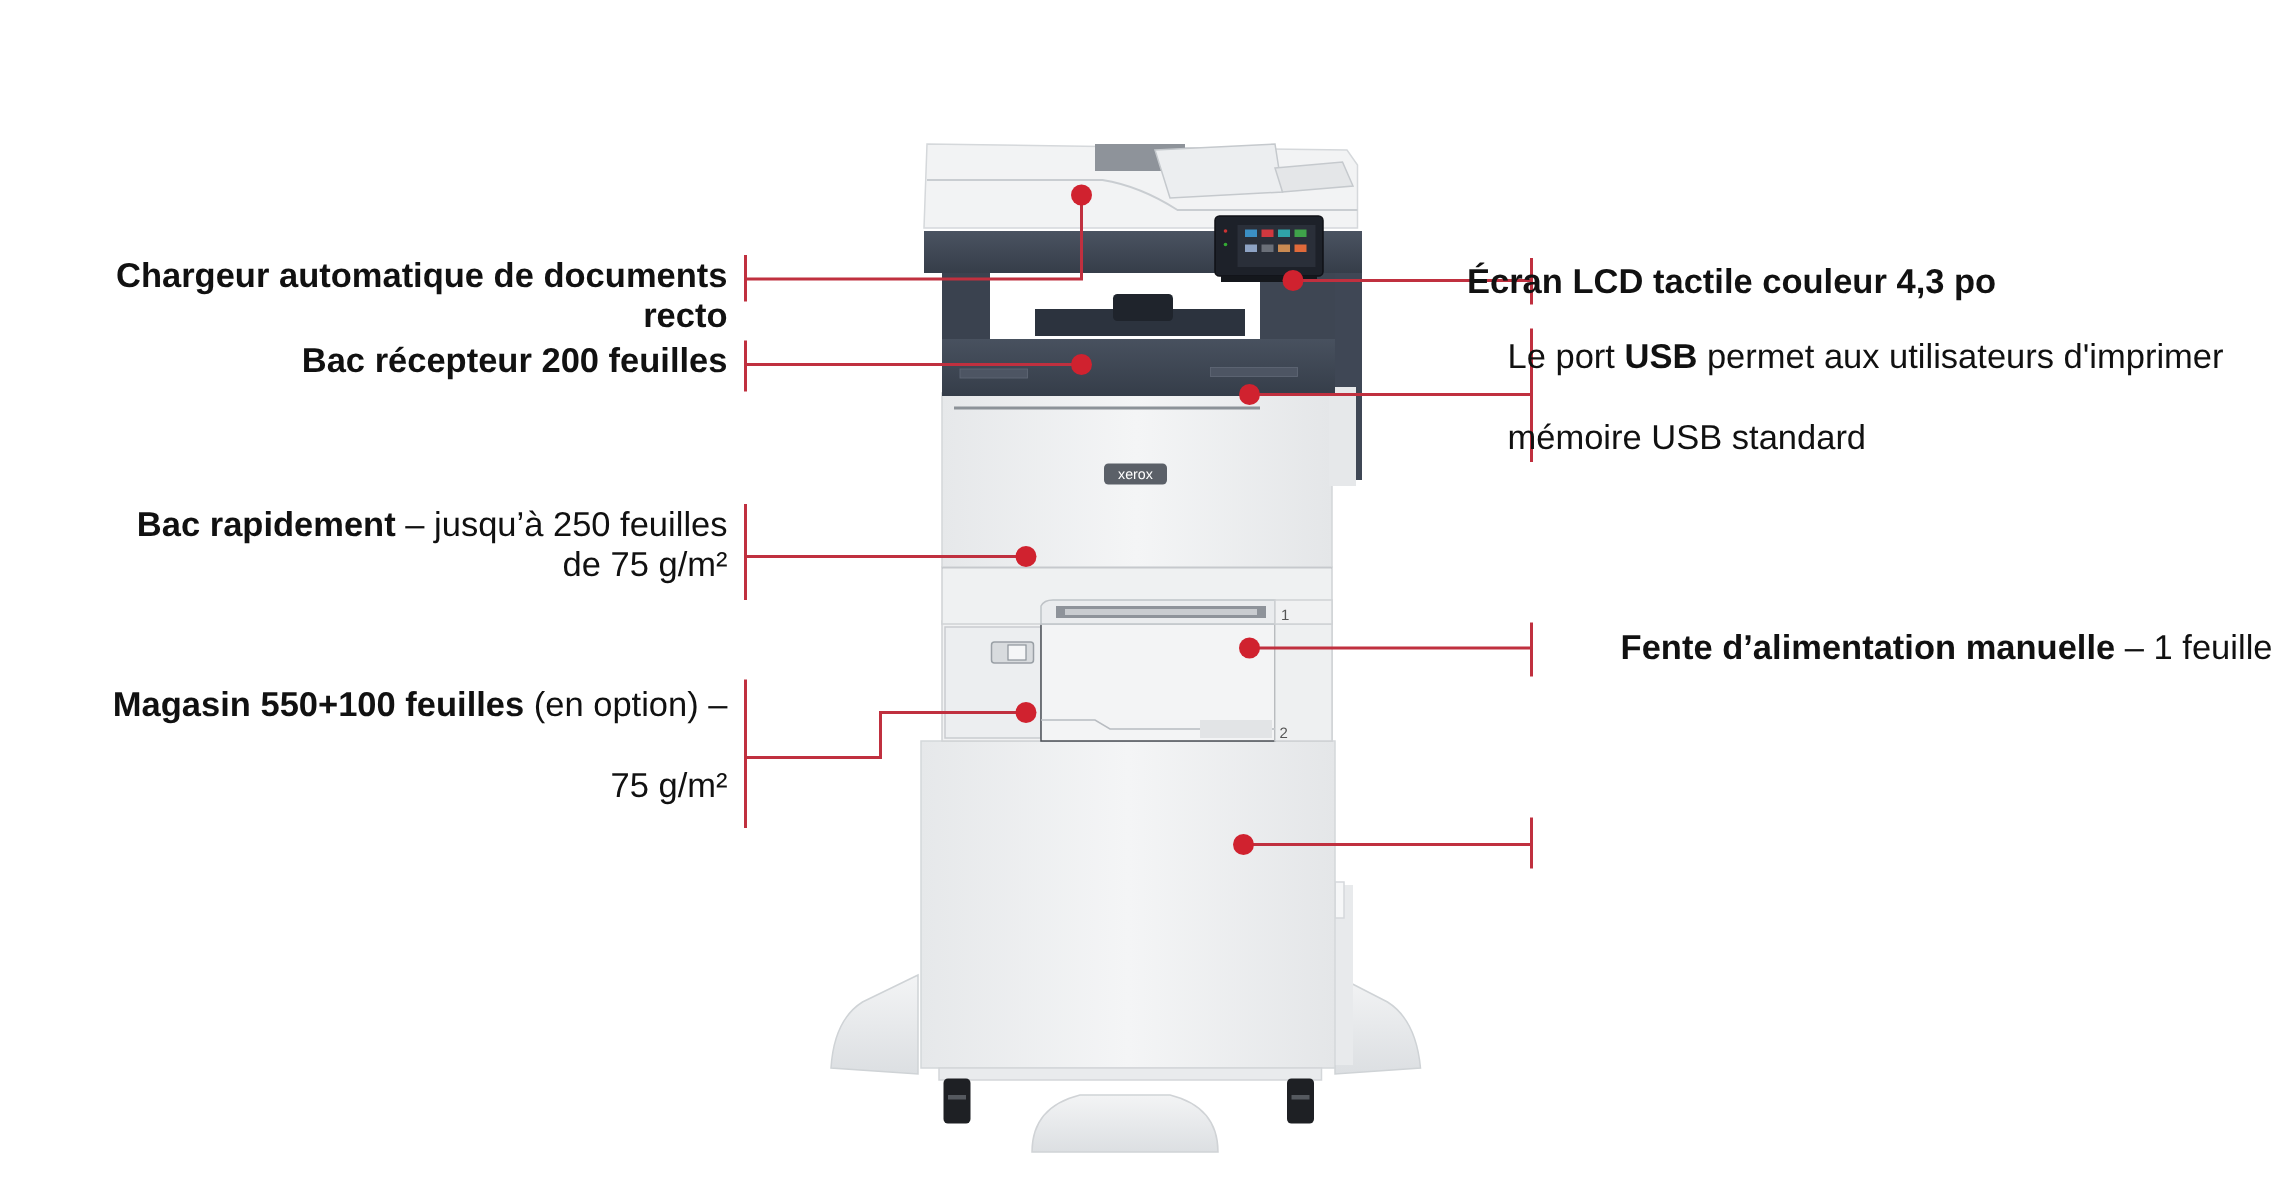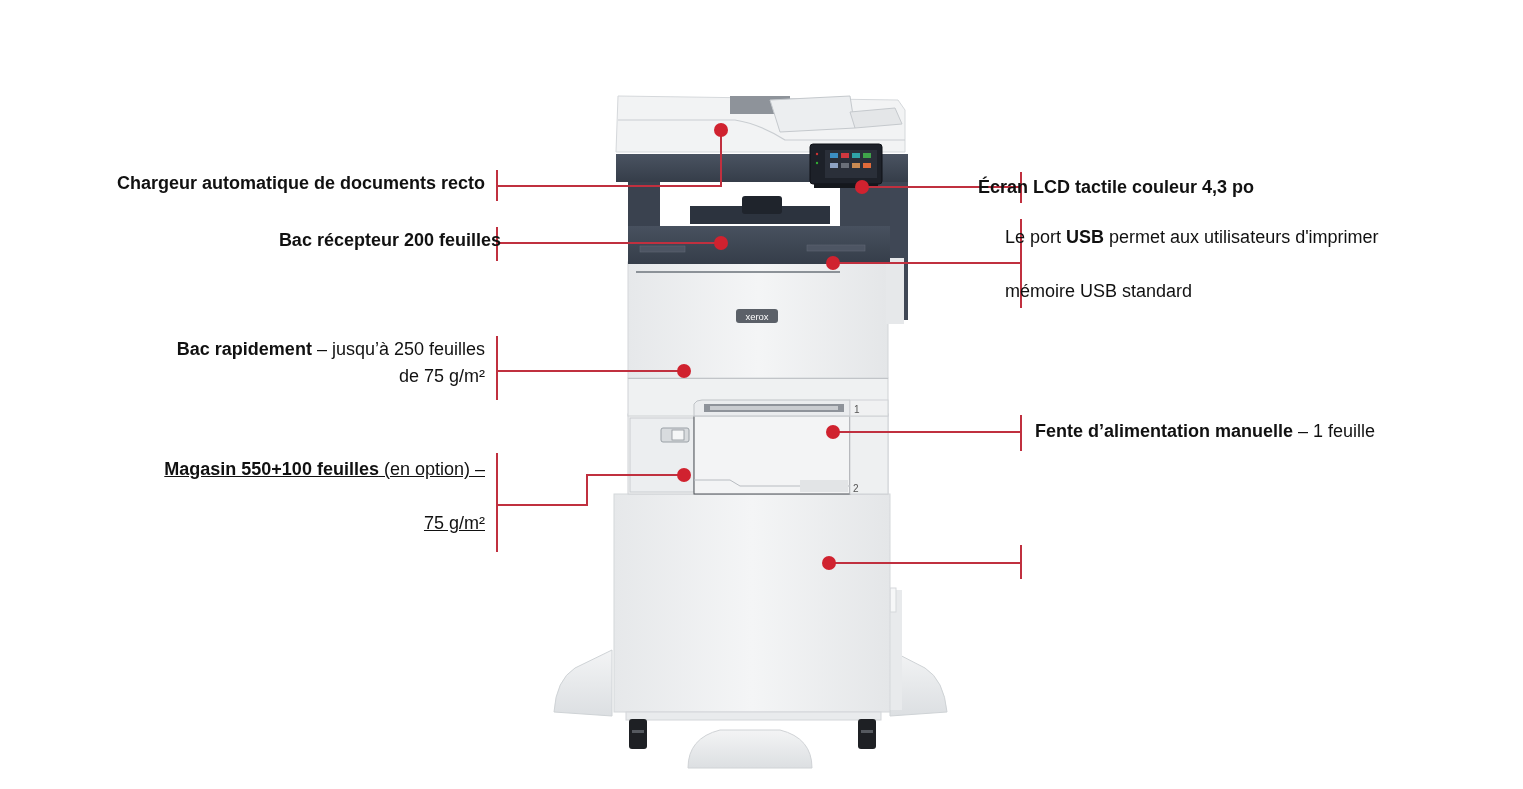--- a/index.html
+++ b/index.html
@@ -1,20 +1,20 @@
 <!DOCTYPE html>
 <html><head>
 <meta charset="utf-8">
 <style>
   html, body { margin: 0; padding: 0; background: #ffffff; }
   body { width: 1523px; height: 789px; position: relative; overflow: hidden;
          font-family: "Liberation Sans", sans-serif; color: #000; }
   .canvas { position: absolute; left: 0; top: 0; width: 1523px; height: 789px; }
   svg.art { position: absolute; left: 0; top: 0; }
-  .label { position: absolute; font-size: 18px; line-height: 27px; color: #111; }
+  .label { position: absolute; font-size: 23px; line-height: 27px; color: #111; }
   .label.left { text-align: right; }
   .label.right { text-align: left; }
   .label b { font-weight: 700; }
   .logo-text { font-family: "Liberation Sans", sans-serif; }
 </style>
 </head>
 <body>
 
 <div class="canvas">
 
@@ -160,43 +160,43 @@
       <circle cx="833" cy="263" r="7"></circle>
       <circle cx="833" cy="432" r="7"></circle>
       <circle cx="829" cy="563" r="7"></circle>
     </g>
   </svg>
 
   <div class="label left" style="left:20px; top:170px; width:465px;">
     <b>Chargeur automatique de documents recto</b><br>
   </div>
 
-  <div class="label left" style="left:36px; top:227px; width:465px;">
+  <div class="label left" style="left:20px; top:227px; width:465px;">
     <b>Bac récepteur 200 feuilles</b>
   </div>
 
   <div class="label left" style="left:20px; top:336px; width:465px;">
     <b>Bac rapidement</b><span> – jusqu’à 250 feuilles</span><br>
     <span>de 75 g/m²</span>
   </div>
 
-  <div class="label left" style="left:20px; top:456px; width:465px;text-decoration:underline;">
+  <div class="label left" style="left:20px; top:456px; width:465px;">
     <b>Magasin 550+100 feuilles</b><span> (en option) –</span><br>
     <br>
     <span>75 g/m²</span>
   </div>
 
   <div class="label right" style="left:978px; top:174px; width:480px;">
     <b>Écran LCD tactile couleur 4,3 po</b>
   </div>
 
   <div class="label right" style="left:1005px; top:224px; width:480px;">
     <span>Le port </span><b>USB</b><span> permet aux utilisateurs d'imprimer</span><br>
     <br>
     <span>mémoire USB standard</span>
   </div>
 
-  <div class="label right" style="left:1035px; top:418px; width:480px;">
+  <div class="label right" style="left:1035px; top:418px; width:480px;text-align:right;">
     <b>Fente d’alimentation manuelle</b><span> – 1 feuille</span>
   </div>
 
 
 </div>
 
 </body></html>

